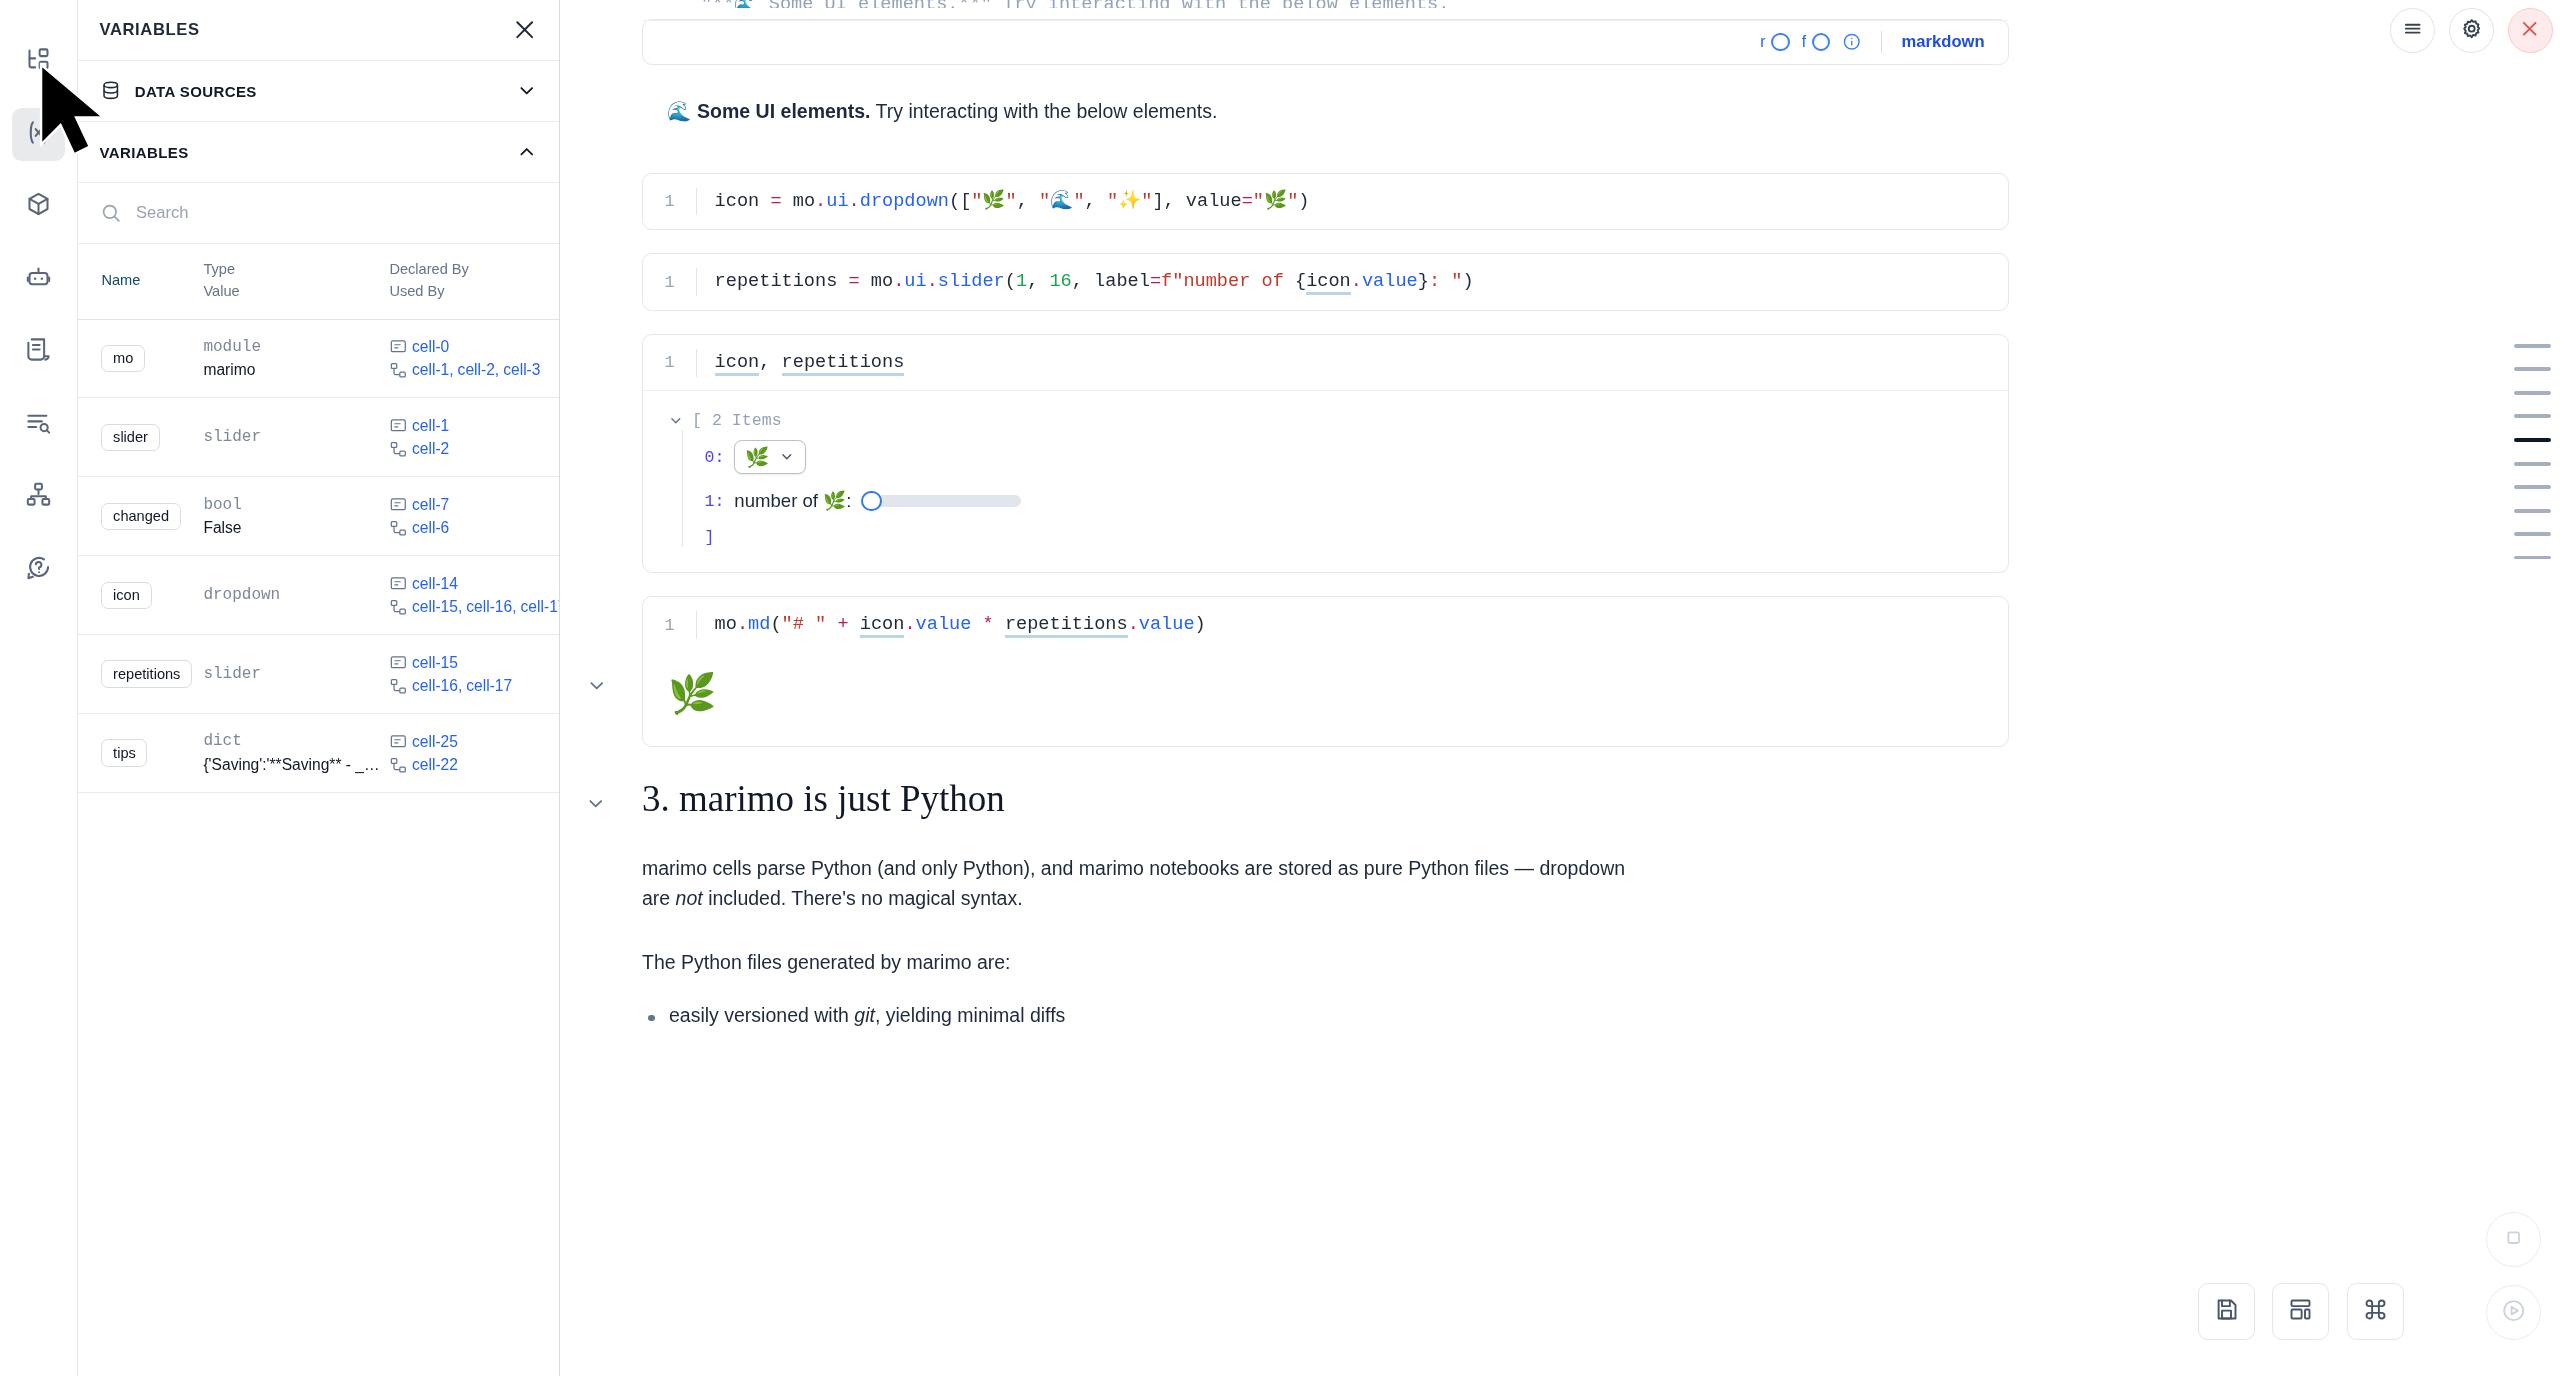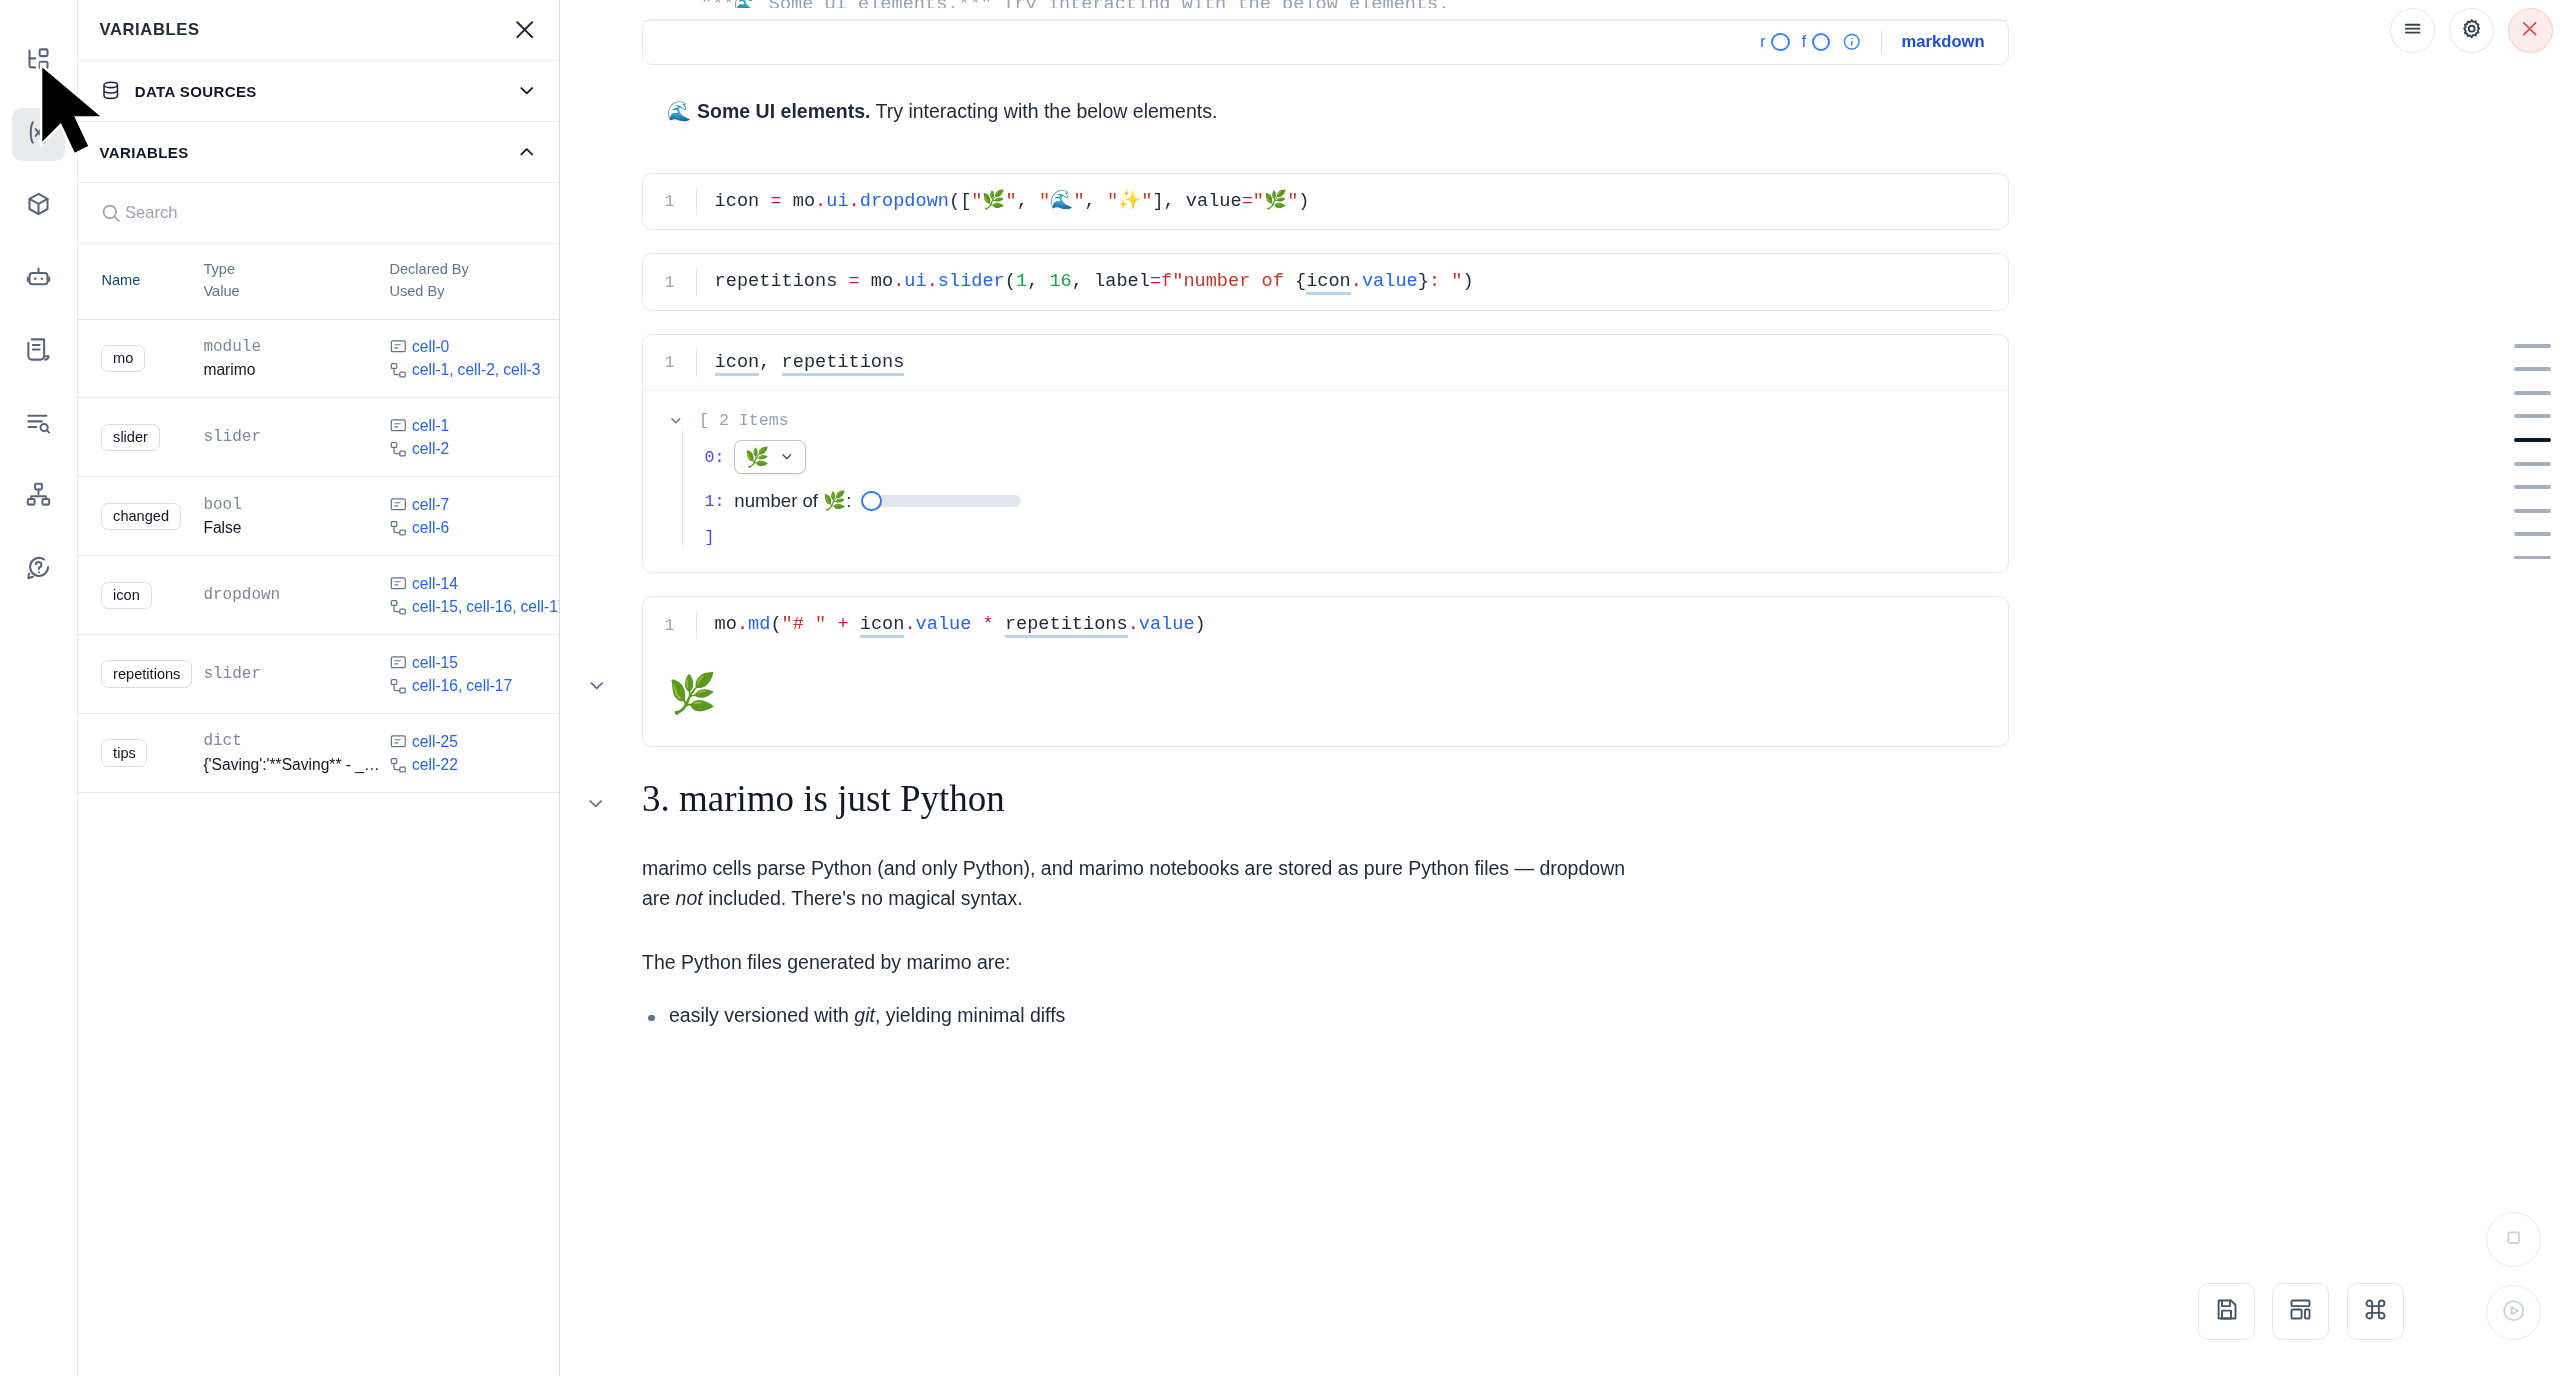--- a/index.html
+++ b/index.html
@@ -50,21 +50,21 @@
     height: 61px; display: flex; align-items: center; gap: 13.7px;
     padding: 0 21.5px; border-bottom: 1px solid #e9ecf1; cursor: pointer; flex: none;
   }
   .section-row .lbl { font-size: 15px; font-weight: 700; letter-spacing: 0.4px; color: #111827; flex: 1; }
   .sec-ico { width: 21.5px; height: 21.5px; color: #1f2937; flex: none; }
   .sec-ico svg { width: 100%; height: 100%; stroke: currentColor; stroke-width: 1.7; fill: none; }
   .chev { width: 21.5px; height: 21.5px; color: #111827; flex: none; }
   .chev svg { width: 100%; height: 100%; stroke: currentColor; stroke-width: 2; fill: none; stroke-linecap: round; stroke-linejoin: round; }
 
   .search-row {
-    height: 61px; display: flex; align-items: center; gap: 4px;
+    height: 61px; display: flex; align-items: center; gap: 15px;
     padding: 0 21.5px; border-bottom: 1px solid #e9ecf1; flex: none;
   }
   .search-row .sico { width: 21.5px; height: 21.5px; color: #9aa3b0; flex: none; }
   .search-row .sico svg { width: 100%; height: 100%; stroke: currentColor; stroke-width: 1.9; fill: none; stroke-linecap: round; }
   .search-row input {
     border: none; outline: none; font-size: 16.6px; flex: 1;
     font-family: "Liberation Sans", sans-serif; color: #334155; background: transparent;
   }
   .search-row input::placeholder { color: #9aa3b0; }
 
@@ -143,21 +143,21 @@
   .info-i { width: 19.5px; height: 19.5px; color: #3b82f6; }
   .info-i svg { width: 100%; height: 100%; stroke: currentColor; stroke-width: 1.7; fill: none; }
   .divider-v { width: 1px; height: 21.5px; background: #d9dee6; margin: 0 7.8px; }
   .lang { color: #1d4ed8; font-size: 16.6px; font-weight: 700; }
 
   .md-out { padding: 21.5px 25.4px; font-size: 19.5px; color: #1e293b; line-height: 1.5; }
   .md-out b { font-weight: 700; }
 
   .out-panel { border-top: 1px solid #eceff3; padding: 19.5px 25.4px 25.4px 25.4px; }
 
-  .tree-head { display: flex; align-items: center; gap: 15px; font-size: 16.6px; color: #94a3b8;
+  .tree-head { display: flex; align-items: center; gap: 8px; font-size: 16.6px; color: #94a3b8;
     font-family: "Liberation Mono", monospace; }
   .tchev { width: 15.6px; height: 15.6px; color: #64748b; }
   .tchev svg { width: 100%; height: 100%; stroke: currentColor; stroke-width: 2.2; fill: none; stroke-linecap: round; stroke-linejoin: round; }
   .tree-body { margin-left: 13.7px; border-left: 1px solid #e2e6ec; padding-left: 21.5px; padding-top: 9.8px; }
   .tree-item { display: flex; align-items: center; gap: 9.8px; margin-bottom: 15.6px; }
   .tkey { font-family: "Liberation Mono", monospace; font-size: 16.6px; color: #4f46e5; }
   .dd {
     display: inline-flex; align-items: center; gap: 9.8px;
     border: 1px solid #b9c0cc; border-radius: 7.8px; padding: 4.9px 9.8px;
     box-shadow: 0 1px 2px rgba(0,0,0,.08); background: #fff; cursor: pointer;

